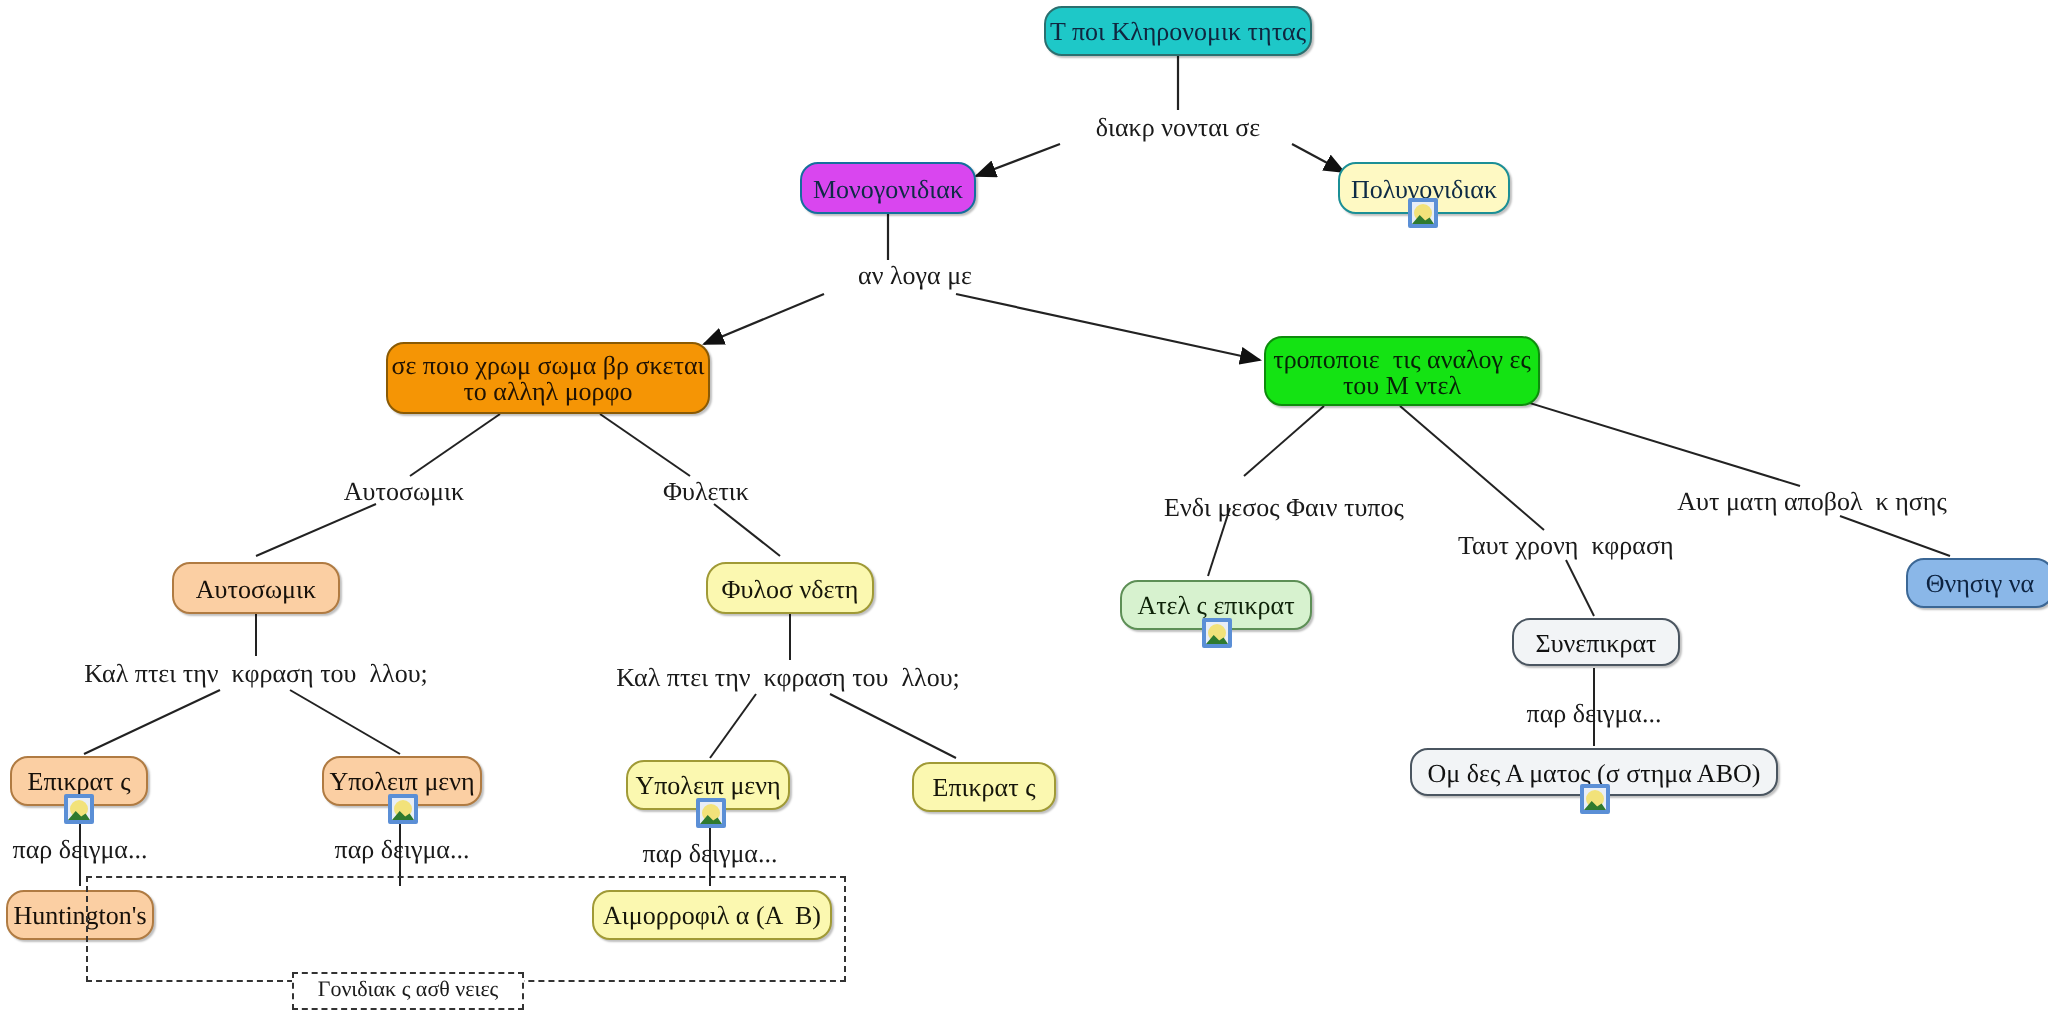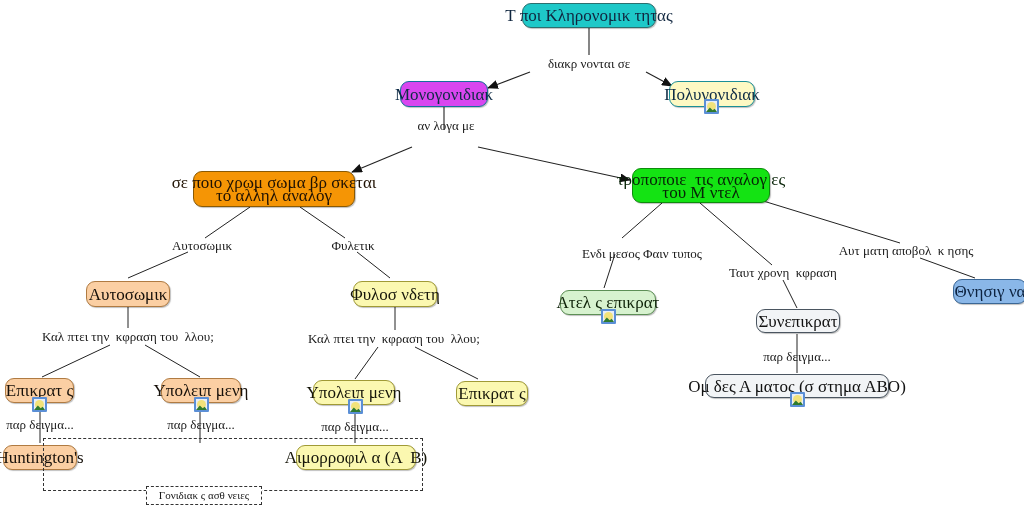--- a/index.html
+++ b/index.html
@@ -12,21 +12,21 @@
   #canvas{position:relative;width:1024px;height:507px;}
   svg#edges{position:absolute;left:0;top:0;width:1024px;height:507px;}
 
   .node{
     position:absolute;
     box-sizing:border-box;
     border:1px solid #555;
     border-radius:9px;
     text-align:center;
     color:#111;
-    font-size:17px;
+    font-size:13px;
     line-height:13px;
     display:flex;
     align-items:center;
     justify-content:center;
     padding:2px 6px;
     white-space:pre;
     box-shadow:1px 1px 1px rgba(0,0,0,0.25);
   }
   .node.two-line{line-height:13px;}
 
@@ -156,33 +156,33 @@
   <div class="node c-cyan" style="left:669px;top:81px;width:86px;height:26px;">
     <span>Πολυγονιδιακ</span>
   </div>
   <span class="img-icon" style="left:704px;top:99px;">
       <i></i>
       <b></b>
     </span>
 
   <div class="node c-orange two-line" style="left:193px;top:171px;width:162px;height:36px;flex-direction:column;">
     <span>σε ποιο χρωμ σωμα βρ σκεται</span>
-    <span>το αλληλ αναλογ</span>
+    <span>το αλληλ μορφο</span>
   </div>
 
   <div class="node c-green two-line" style="left:632px;top:168px;width:138px;height:35px;flex-direction:column;">
     <span>τροποποιε  τις αναλογ ες</span>
     <span>του Μ ντελ</span>
   </div>
 
   <div class="node c-peach" style="left:86px;top:281px;width:84px;height:26px;">
     <span>Αυτοσωμικ</span>
   </div>
 
-  <div class="node c-yellow" style="left:353px;top:281px;width:84px;height:26px;">
+  <div class="node c-yellow" style="left:353px;top:281px;width:84px;height:26px;border-radius:10px;">
     <span>Φυλοσ νδετη</span>
   </div>
 
   <div class="node c-peach" style="left:5px;top:378px;width:69px;height:25px;">
     <span>Επικρατ ς</span>
   </div>
   <span class="img-icon" style="left:32px;top:397px;">
       <i></i>
       <b></b>
     </span>
@@ -235,21 +235,21 @@
       <i></i>
       <b></b>
     </span>
 
   <div class="node c-steel" style="left:953px;top:279px;width:74px;height:25px;">
     <span>Θνησιγ να</span>
   </div>
 
   <div class="elabel" style="left:528px;top:57px;width:122px;">διακρ νονται σε</div>
 
-  <div class="elabel" style="left:406px;top:119px;width:80px;">αν λογα με</div>
+  <div class="elabel" style="left:406px;top:131px;width:80px;text-align:right;">αν λογα με</div>
 
   <div class="elabel" style="left:163px;top:239px;width:78px;">Αυτοσωμικ</div>
 
   <div class="elabel" style="left:316px;top:239px;width:74px;">Φυλετικ</div>
 
   <div class="elabel" style="left:22px;top:330px;width:212px;">Καλ πτει την  κφραση του  λλου;</div>
 
   <div class="elabel" style="left:288px;top:332px;width:212px;">Καλ πτει την  κφραση του  λλου;</div>
 
   <div class="elabel" style="left:0px;top:418px;width:80px;">παρ δειγμα...</div>

